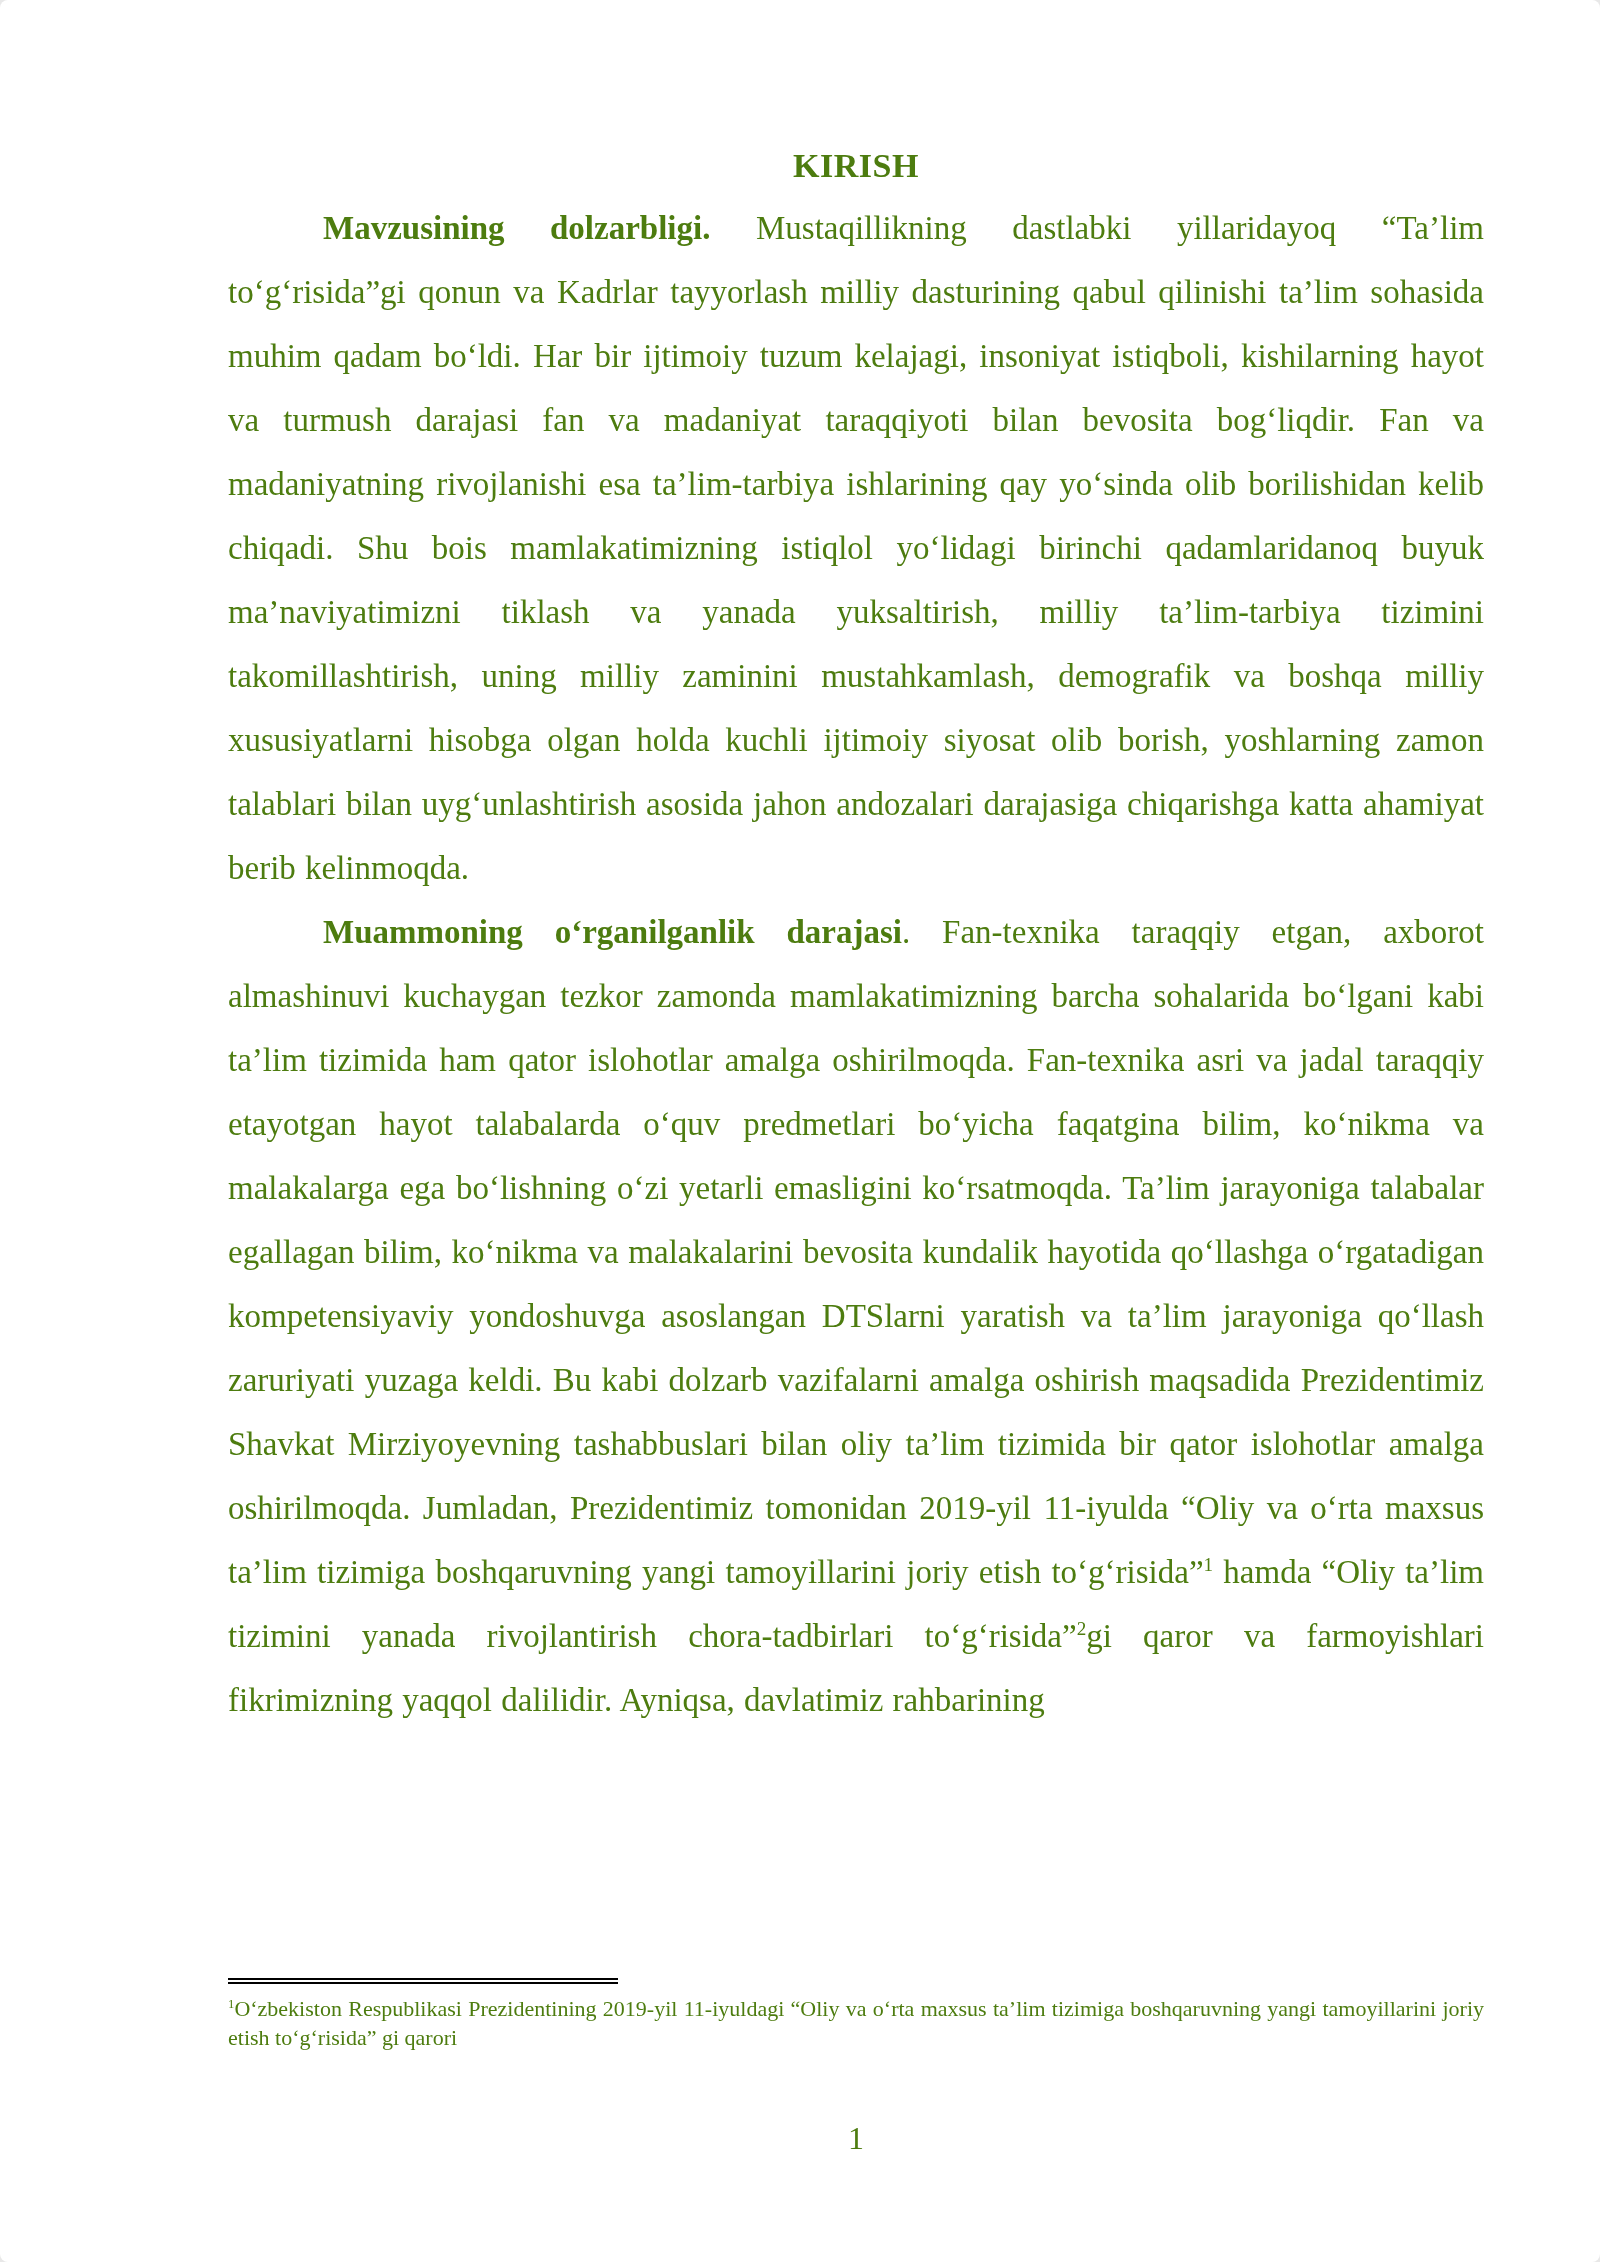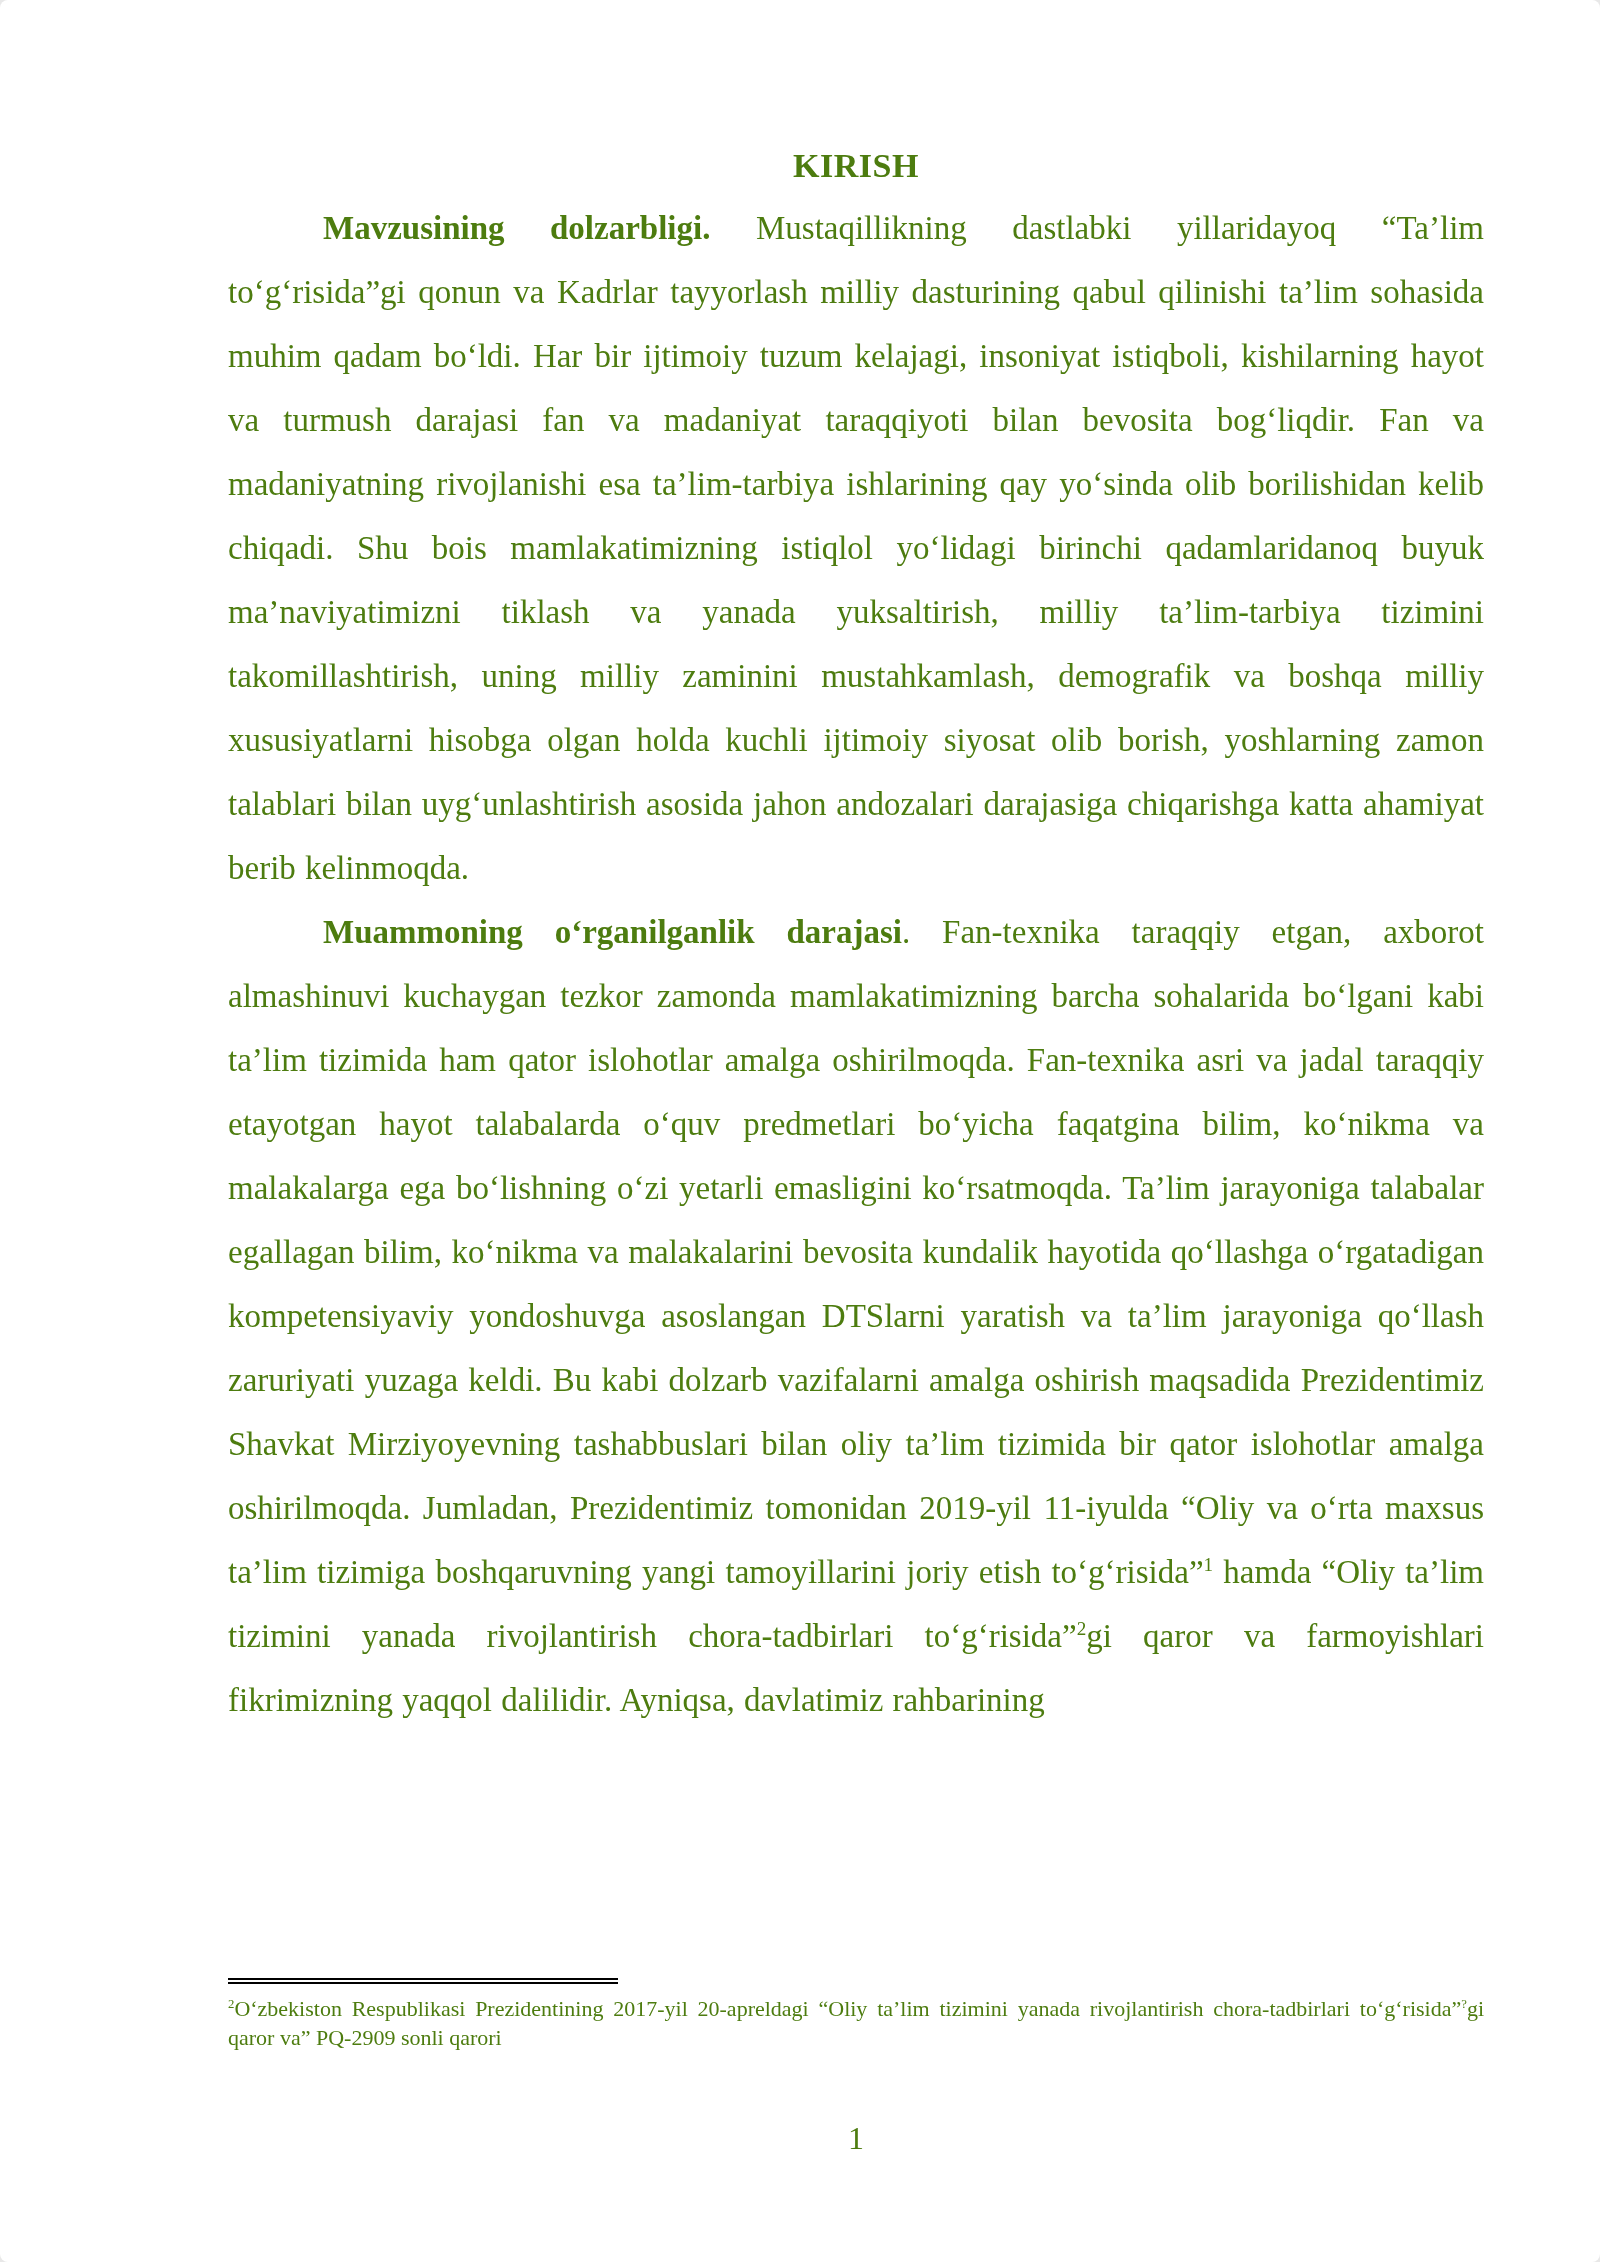--- a/index.html
+++ b/index.html
@@ -80,19 +80,19 @@
 
     <div class="body-text" id="paragraphs">
         <p><b>Mavzusining dolzarbligi.</b><span>  Mustaqillikning dastlabki yillaridayoq “Ta’lim to‘g‘risida”gi qonun va Kadrlar tayyorlash milliy dasturining qabul qilinishi ta’lim sohasida muhim qadam bo‘ldi. Har bir ijtimoiy tuzum kelajagi, insoniyat istiqboli, kishilarning hayot va turmush darajasi fan va madaniyat taraqqiyoti bilan bevosita bog‘liqdir. Fan va madaniyatning rivojlanishi esa ta’lim-tarbiya ishlarining qay yo‘sinda olib borilishidan kelib chiqadi. Shu bois mamlakatimizning istiqlol yo‘lidagi birinchi qadamlaridanoq buyuk ma’naviyatimizni tiklash va yanada yuksaltirish, milliy ta’lim-tarbiya tizimini takomillashtirish, uning milliy zaminini mustahkamlash, demografik va boshqa milliy xususiyatlarni hisobga olgan holda kuchli ijtimoiy siyosat olib borish, yoshlarning zamon talablari bilan uyg‘unlashtirish asosida jahon andozalari darajasiga chiqarishga katta ahamiyat berib kelinmoqda.</span></p>
         <p><b>Muammoning o‘rganilganlik darajasi</b><span>. Fan-texnika taraqqiy etgan, axborot almashinuvi kuchaygan tezkor zamonda mamlakatimizning barcha sohalarida bo‘lgani kabi ta’lim tizimida ham qator islohotlar amalga oshirilmoqda. Fan-texnika asri va jadal taraqqiy etayotgan hayot talabalarda o‘quv predmetlari bo‘yicha faqatgina bilim, ko‘nikma va malakalarga ega bo‘lishning o‘zi yetarli emasligini ko‘rsatmoqda. Ta’lim jarayoniga talabalar egallagan bilim, ko‘nikma va malakalarini bevosita kundalik hayotida qo‘llashga o‘rgatadigan kompetensiyaviy yondoshuvga asoslangan DTSlarni yaratish va ta’lim jarayoniga qo‘llash zaruriyati yuzaga keldi. Bu kabi dolzarb vazifalarni amalga oshirish maqsadida Prezidentimiz Shavkat Mirziyoyevning tashabbuslari bilan oliy ta’lim tizimida bir qator islohotlar  amalga oshirilmoqda. Jumladan, Prezidentimiz tomonidan 2019-yil 11-iyulda “Oliy va o‘rta maxsus ta’lim tizimiga boshqaruvning yangi tamoyillarini joriy etish to‘g‘risida”</span><sup>1</sup><span> hamda “Oliy ta’lim tizimini yanada rivojlantirish chora-tadbirlari to‘g‘risida”</span><sup>2</sup><span>gi qaror va farmoyishlari fikrimizning yaqqol dalilidir. Ayniqsa, davlatimiz rahbarining</span></p>
       </div>
   </div>
 
   <div class="footer">
     <div class="footnote-sep"></div>
     <div id="footnotes">
-        <div class="footnote"><sup>2</sup><span>O‘zbekiston Respublikasi Prezidentining 2017-yil 20-apreldagi “Oliy ta’lim tizimini yanada rivojlantirish chora-tadbirlari to‘g‘risida”</span><sup>?</sup><span>gi qaror va” PQ-2909 sonli qarori</span></div>
+        <div class="footnote"><sup>1</sup><span>O‘zbekiston Respublikasi Prezidentining 2019-yil 11-iyuldagi “Oliy va o‘rta maxsus ta’lim tizimiga boshqaruvning yangi tamoyillarini joriy etish to‘g‘risida” gi qarori</span></div>
       </div>
   </div>
 
   <div class="page-number">1</div>
 
 </div>
 
 </body></html>

